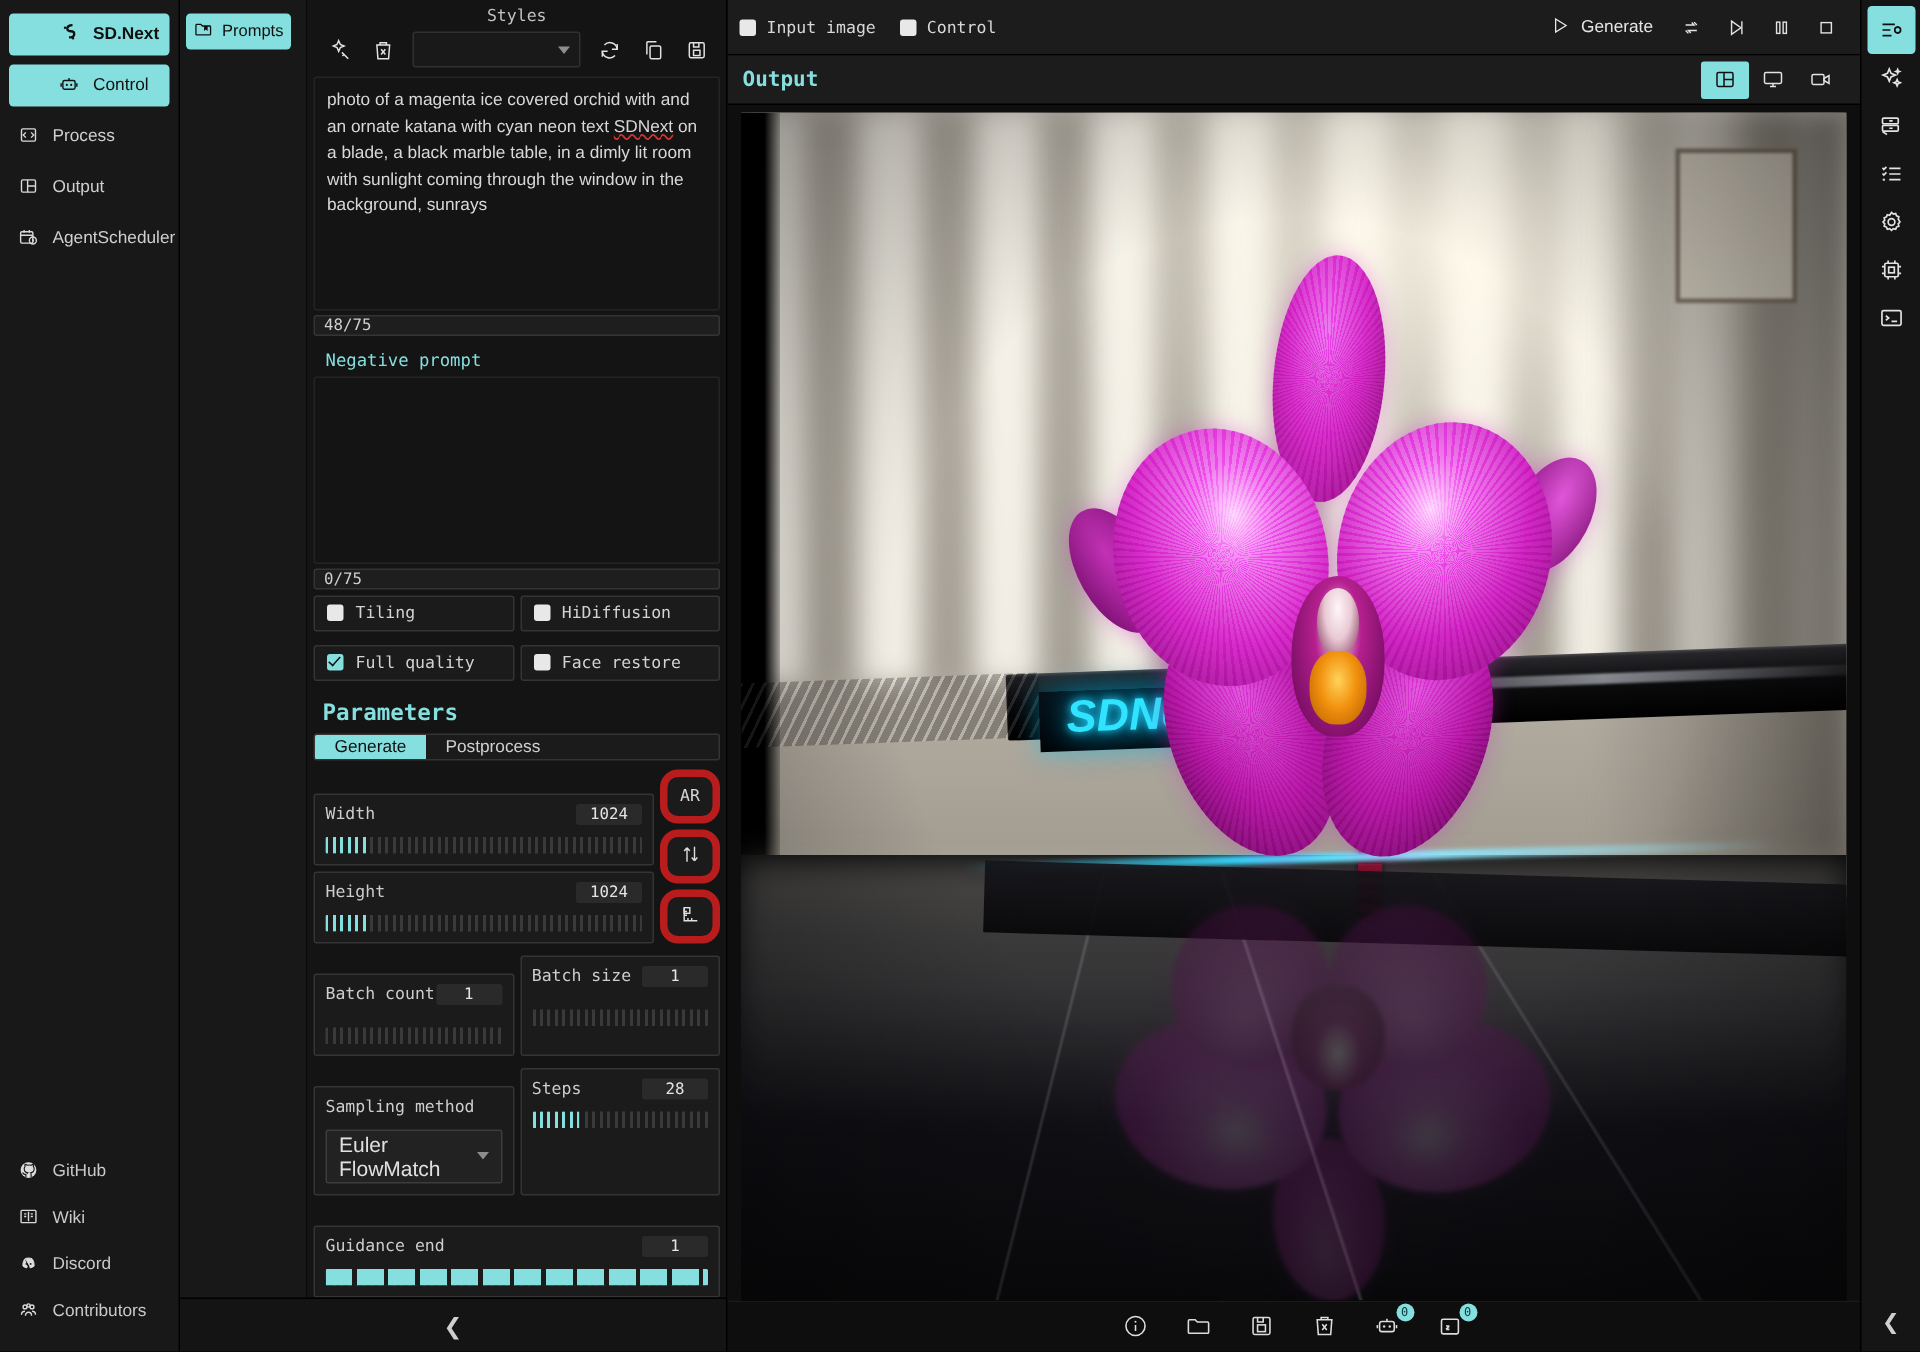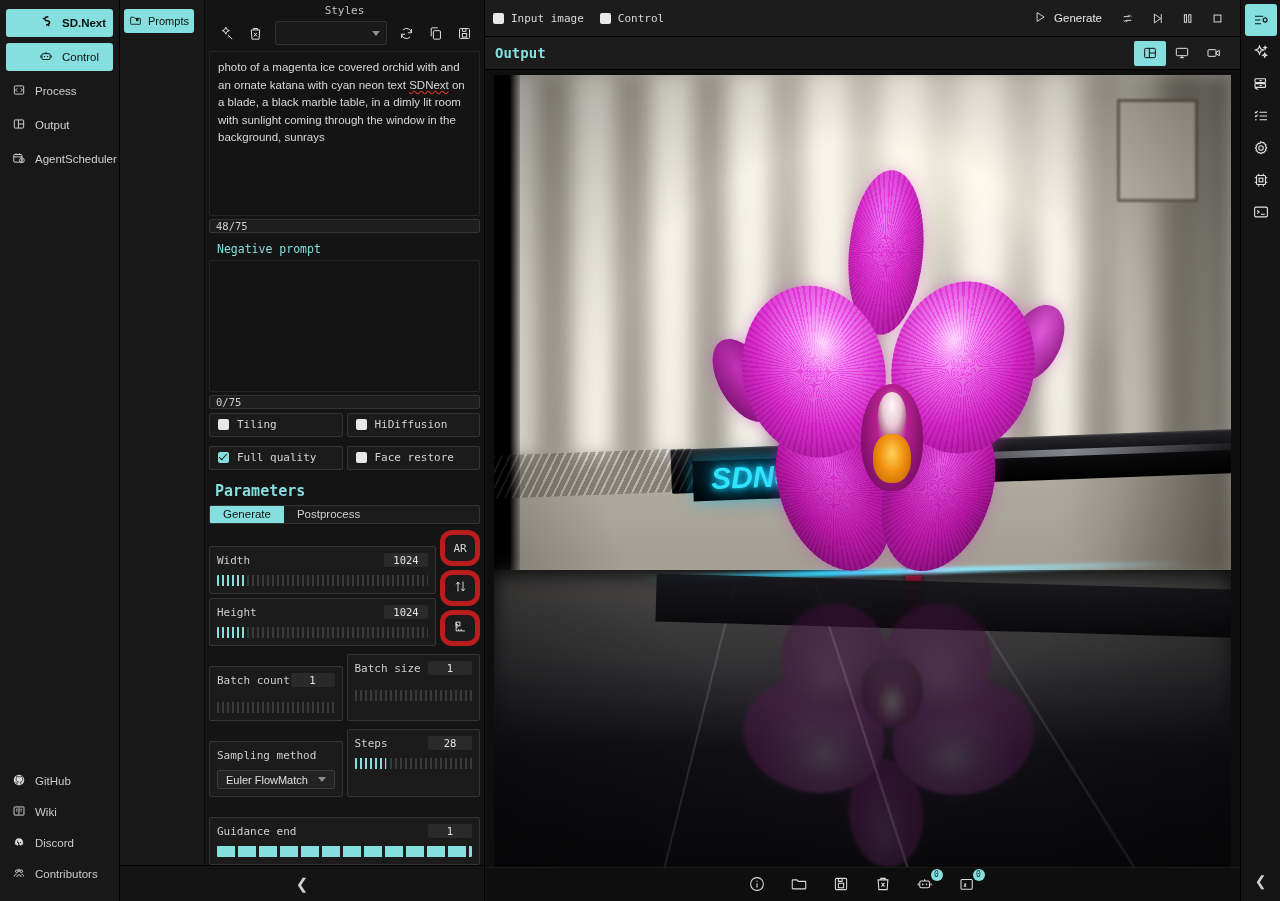--- a/index.html
+++ b/index.html
@@ -190,23 +190,23 @@
   }
   .sqbtn{
     flex:1 1 0;background:#1b1b1b;border:5px solid #b91c1c;border-radius:12px;
     display:flex;align-items:center;justify-content:center;cursor:pointer;
     font-family:var(--mono);font-size:11px;color:#d6d6d6;
   }
   .sqbtn svg{width:15px;height:15px;stroke:#e0e0e0;fill:none;stroke-width:1.5;}
   .duo{display:flex;gap:4px;margin-top:4px;}
   .duo > *{flex:1 1 0;min-width:0;}
   .selbox{
-    margin-top:7px;height:19px;background:#222;border:1px solid #3d3d3d;border-radius:2px;
+    margin-top:7px;height:36px;background:#222;border:1px solid #3d3d3d;border-radius:2px;
     display:flex;align-items:center;justify-content:space-between;padding:0 8px;
-    font-size:11px;color:#e0e0e0;cursor:pointer;
+    font-size:14px;color:#e0e0e0;cursor:pointer;
   }
   .track.empty{margin-top:14px;}
 
   
   .midfoot{
     height:36px;min-height:36px;border-top:1px solid #000;background:#141414;
     display:flex;align-items:center;justify-content:center;
   }
   .chev{color:#cfcfcf;font-size:15px;cursor:pointer;}
 

